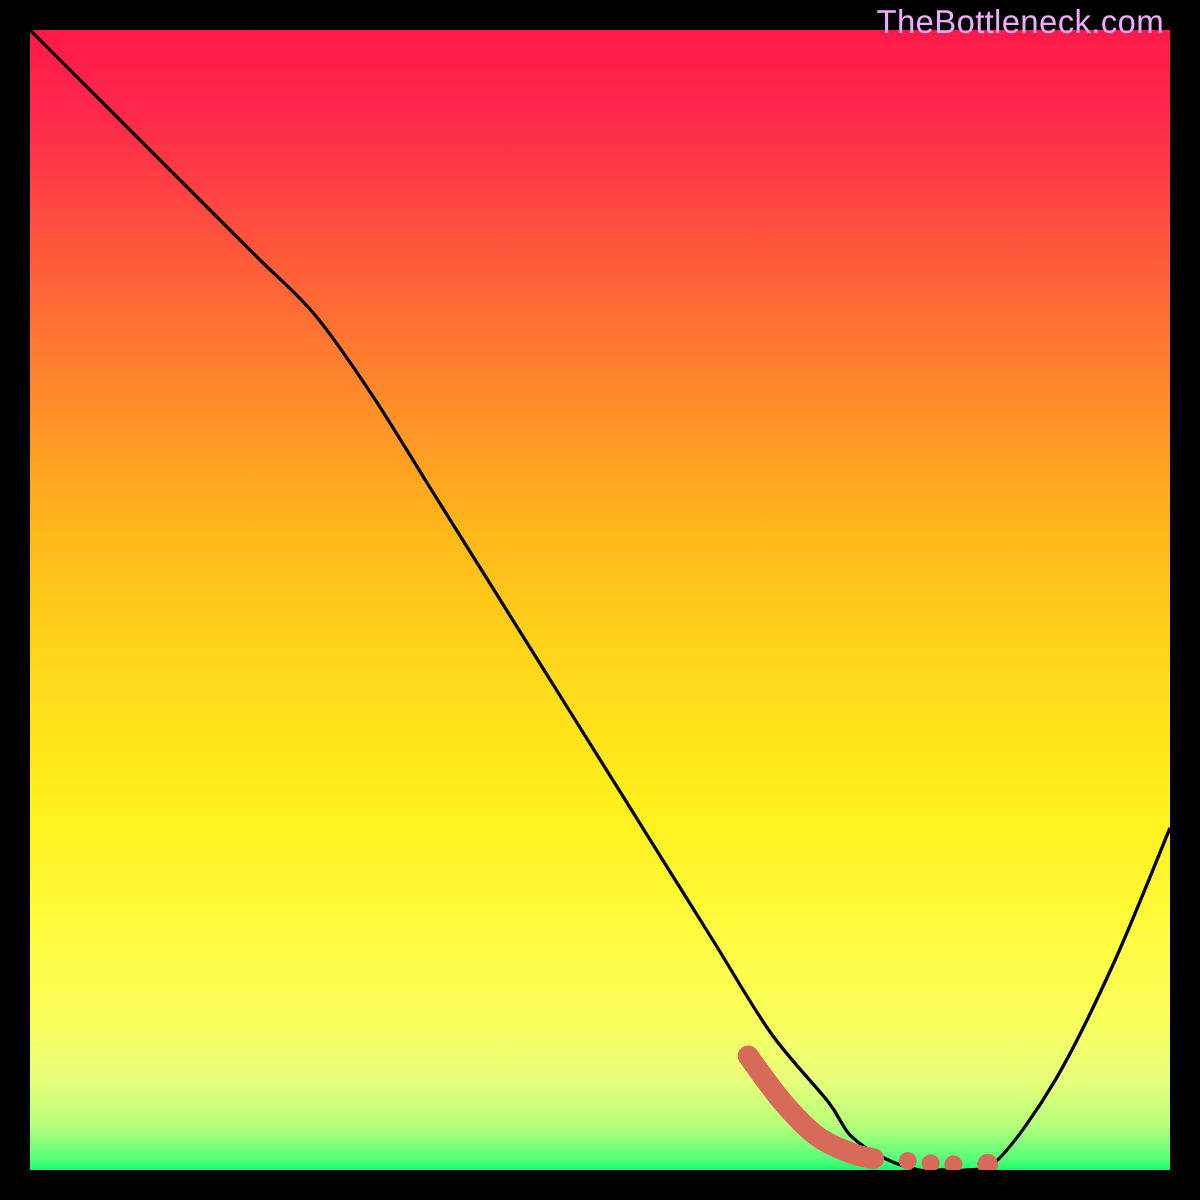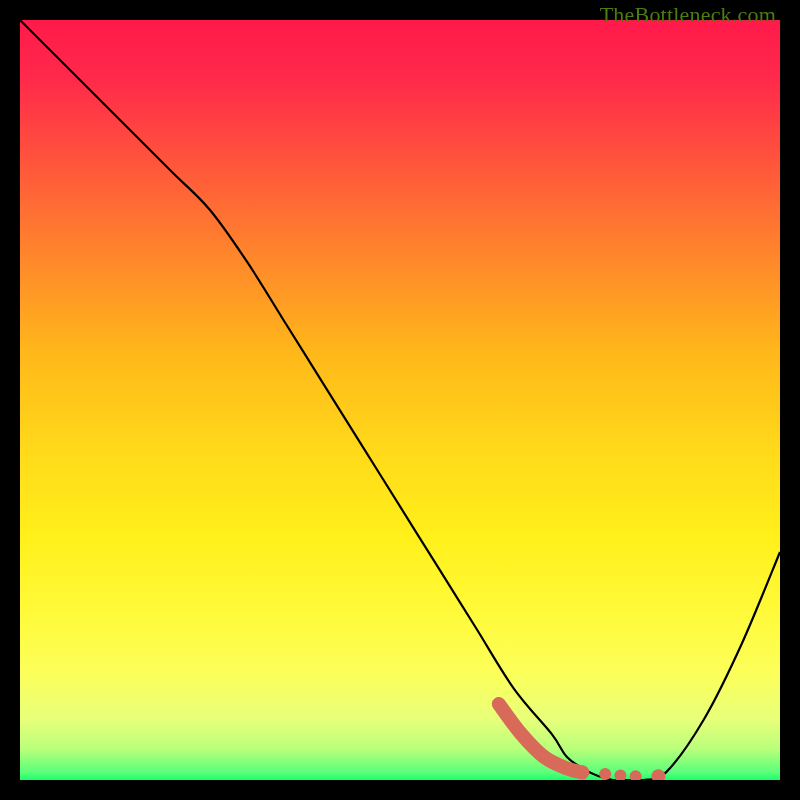--- a/index.html
+++ b/index.html
@@ -29,23 +29,23 @@
       #e8ff7a 92%,
       #b8ff7a 96%,
       #5aff7a 99%,
       #1aff6a 100%
     );
   }
   .watermark {
     position: absolute;
     top: 2px;
     right: 24px;
-    font-family: Liberation Serif, serif;
+    font-family: Liberation Sans, sans-serif;
     font-size: 22px;
-    color: #4d7c0f;
+    color: #f0abfc;
     letter-spacing: 0.2px;
   }
   svg.overlay {
     position: absolute;
     left: 20px;
     top: 20px;
     width: 760px;
     height: 760px;
     pointer-events: none;
   }

